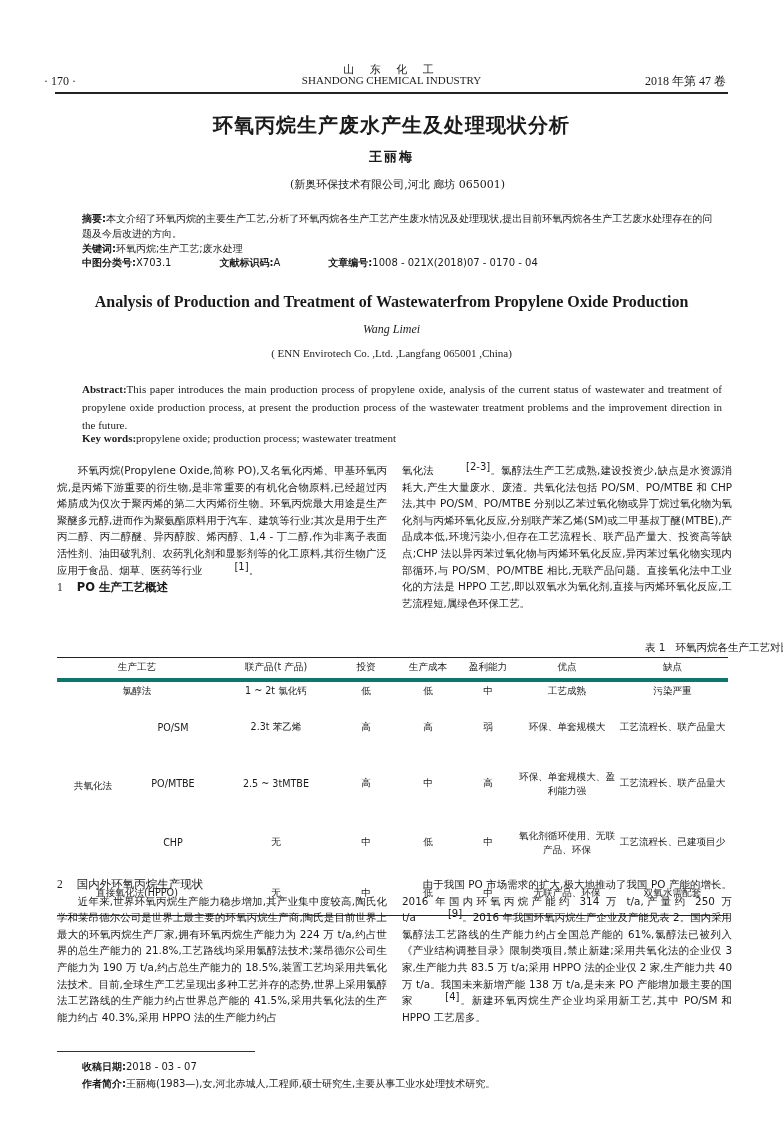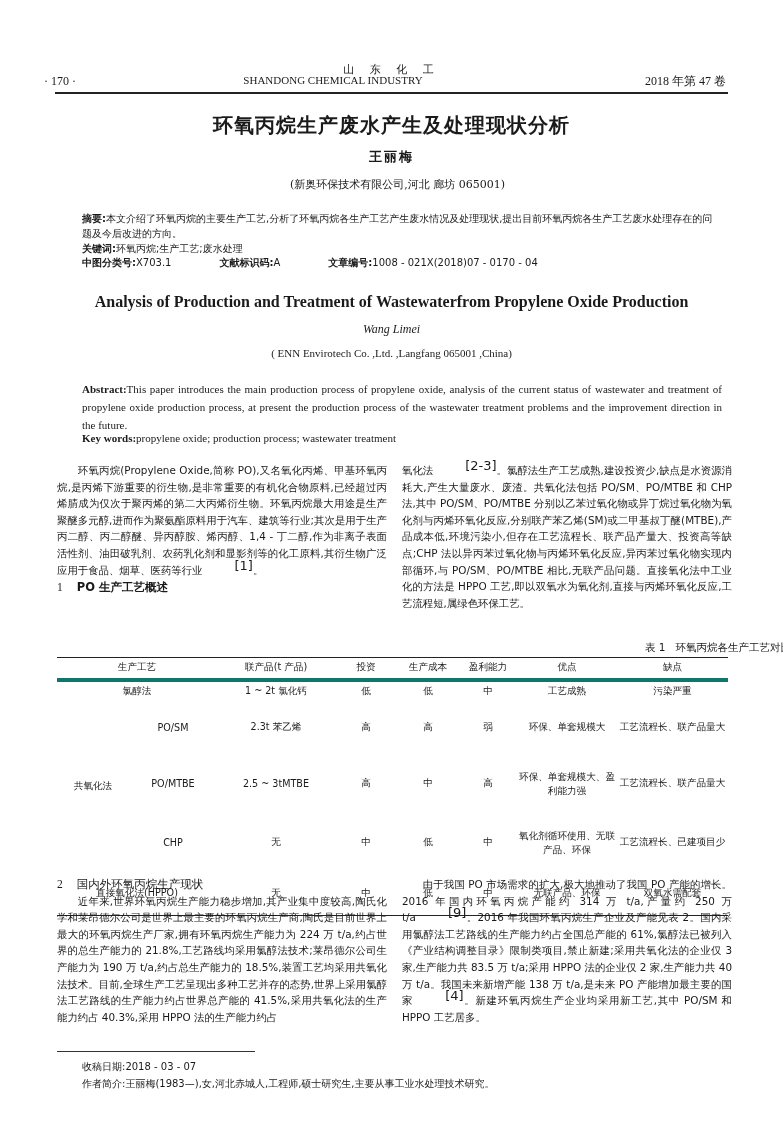--- a/index.html
+++ b/index.html
@@ -7,21 +7,21 @@
   body {
     position: relative;
     color: #1a1a1a;
     font-family: "DejaVu Serif", "Liberation Serif", serif;
     overflow: hidden;
   }
   .abs { position: absolute; }
 
   
   .journal-cn { left: 0; width: 783px; top: 62px; text-align: center; font-size: 11px; letter-spacing: 6px; }
-  .journal-en { left: 0; width: 666px; top: 74px; text-align: center; font-family: "Liberation Serif", serif; font-size: 11px; }
+  .journal-en { left: 0; width: 783px; top: 74px; text-align: center; font-family: "Liberation Serif", serif; font-size: 11px; }
   .page-num { left: 44px; top: 74px; font-family: "Liberation Serif", serif; font-size: 12px; }
   .vol2 { left: 645px; top: 73px; font-family: "Liberation Serif", serif; font-size: 12px; }
   .header-rule { left: 55px; width: 673px; top: 92px; height: 2px; background: #222; }
 
   .title-cn { left: 0; width: 783px; top: 112px; text-align: center; font-family: "DejaVu Sans", sans-serif; font-weight: bold; font-size: 20px; letter-spacing: 1px; }
   .author-cn { left: 0; width: 783px; top: 148px; text-align: center; font-size: 13px; font-weight: bold; letter-spacing: 2px; }
   .affil-cn { left: 0; width: 783px; top: 177px; text-align: center; font-size: 11px; padding-left: 12px; }
 
   .abs-block { left: 82px; width: 640px; font-size: 10px; line-height: 15px; font-family: "DejaVu Sans", sans-serif; }
   .abs-block b { font-weight: bold; }
@@ -41,39 +41,39 @@
 
   
   .col { font-family: "DejaVu Sans", sans-serif; font-size: 10.4px; line-height: 16.6px; text-align: justify; color: #1a1a1a; }
   .col-left { left: 57px; width: 330px; }
   .col-right { left: 402px; width: 330px; }
   .para-indent { text-indent: 2em; }
   .section-head { font-family: "DejaVu Sans", sans-serif; font-size: 11.5px; font-weight: bold; }
   .section-head .num { font-family: "Liberation Serif", serif; font-weight: normal; margin-right: 14px; }
   .section-head2 { font-family: "DejaVu Sans", sans-serif; font-size: 11.5px; }
   .section-head2 .num { font-family: "Liberation Serif", serif; margin-right: 14px; }
-  sup { font-size: 13px; vertical-align: 4px; line-height: 0; padding-left: 32px; }
+  sup { font-size: 10px; vertical-align: 4px; line-height: 0; padding-left: 32px; }
 
   
   .table-caption { left: 8px; width: 783px; top: 641px; text-align: right; font-size: 10.5px; font-family: "DejaVu Sans", sans-serif; padding-left: 20px; }
   .table-caption .lbl { margin-right: 10px; }
   .tbl { left: 57px; width: 671px; top: 657px; border-collapse: collapse; font-family: "DejaVu Sans", sans-serif; font-size: 9.6px; }
   .tbl th, .tbl td { text-align: center; font-weight: normal; vertical-align: middle; }
   .tbl thead tr { height: 22px; border-top: 1.5px solid #222; border-bottom: 4px solid #0f766e; }
   .tbl tbody tr:last-child { border-bottom: 1.5px solid #222; }
   .tbl .r1 { height: 22px; }
   .tbl .r2 { height: 52px; }
   .tbl .r3 { height: 60px; }
   .tbl .r4 { height: 58px; }
   .tbl .r5 { height: 44px; }
   .tbl td.wrap { line-height: 14px; }
 
   .foot-rule { left: 57px; width: 198px; top: 1051px; height: 1px; background: #333; }
   .footnote { left: 82px; font-family: "DejaVu Sans", sans-serif; font-size: 10px; }
-  .footnote b { font-weight: normal; }
+  .footnote b { font-weight: bold; }
   .fn1 { top: 1060px; }
   .fn2 { top: 1077px; }
 </style>
 </head>
 <body>
 
 <div class="abs journal-cn">山 东 化 工</div>
 <div class="abs journal-en">SHANDONG CHEMICAL INDUSTRY</div>
 <div class="abs page-num">· 170 ·</div>
 <div class="abs vol2">2018 年第 47 卷</div>

